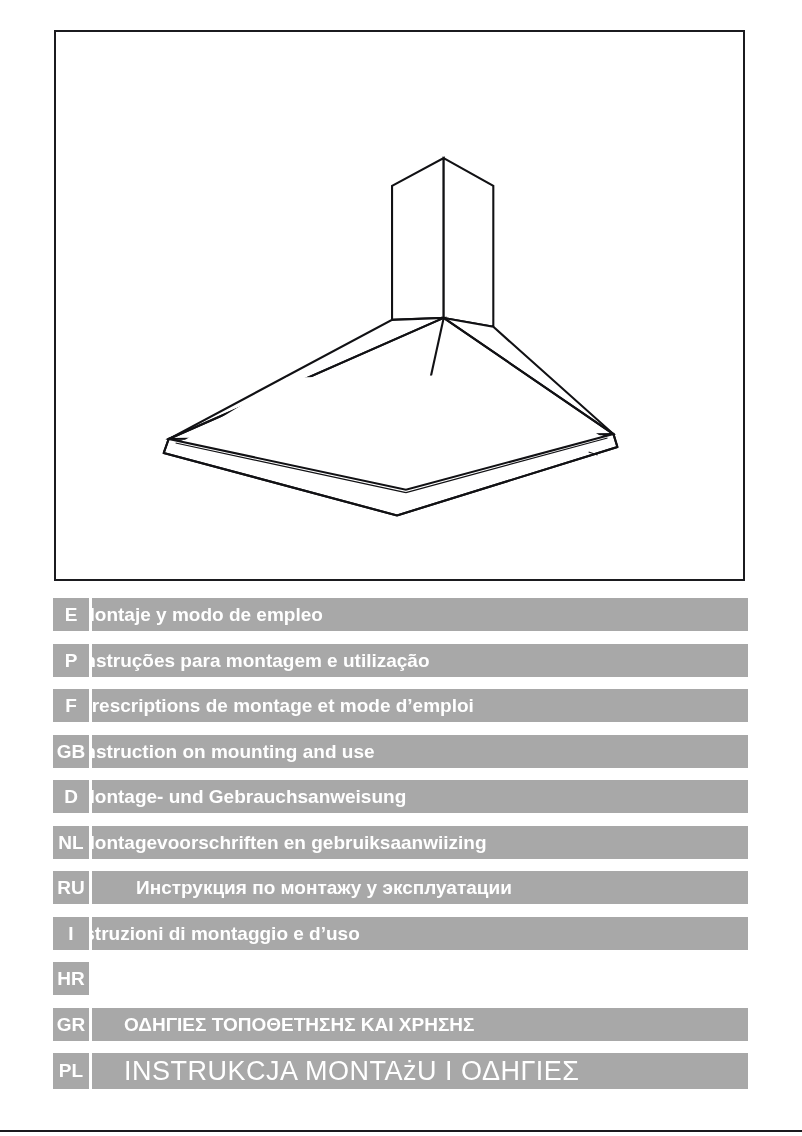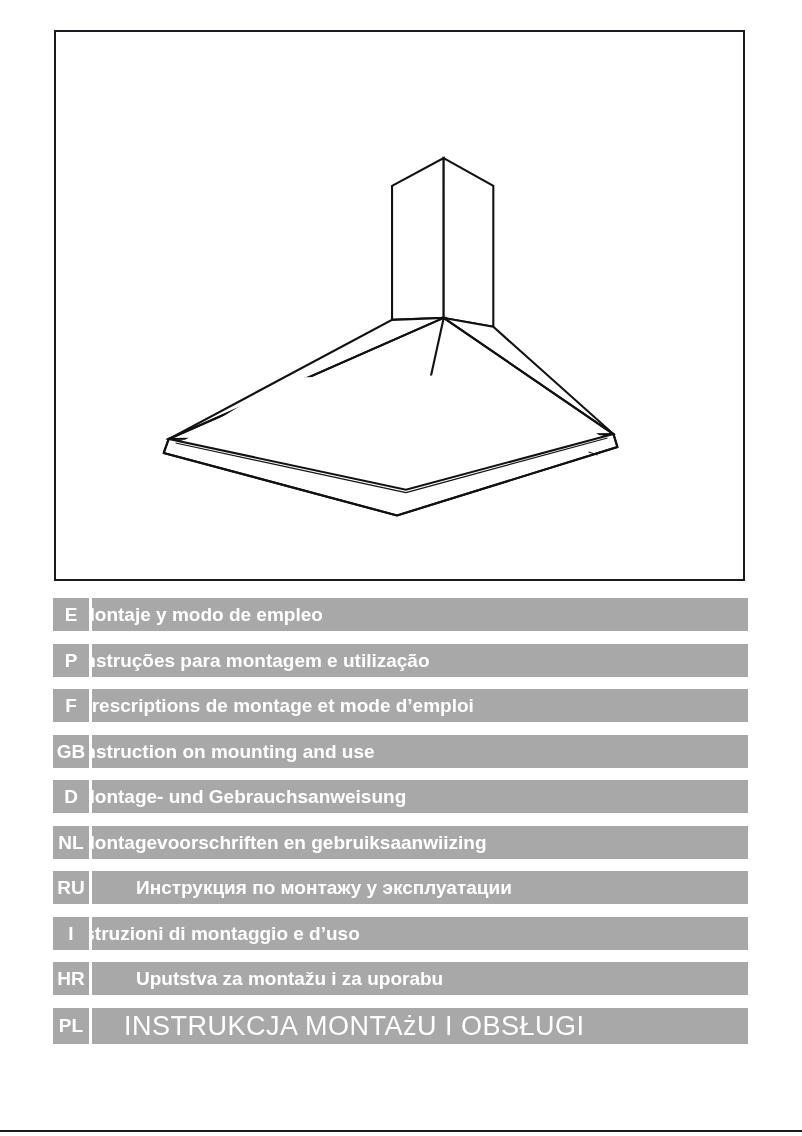--- a/index.html
+++ b/index.html
@@ -213,28 +213,31 @@
 
   <div class="lang-row">
     <div class="lang-badge">I</div>
     <div class="lang-bar">
       <span class="lang-label clipped">Istruzioni di montaggio e d’uso</span>
     </div>
   </div>
 
   <div class="lang-row">
     <div class="lang-badge">HR</div>
-    <div class="lang-bar">
-      <span class="lang-label inset">Uputstva za montažu i za uporabu</span>
-    </div>
-  </div>
-
+  </div>
+
+  <div class="lang-row">
+    <div class="lang-badge">GR</div>
+    <div class="lang-bar">
+      <span class="lang-label inset-wide">ΟΔΗΓΙΕΣ ΤΟΠΟΘΕΤΗΣΗΣ ΚΑΙ ΧΡΗΣΗΣ</span>
+    </div>
+  </div>
 
   <div class="lang-row tall">
     <div class="lang-badge">PL</div>
     <div class="lang-bar">
-      <span class="lang-label plain">INSTRUKCJA MONTAżU I OBSŁUGI</span>
+      <span class="lang-label plain">INSTRUKCJA MONTAżU I ΟΔΗΓΙΕΣ</span>
     </div>
   </div>
 
 </div>
 
 <div id="bottom-rule"></div>
 
 </body></html>

